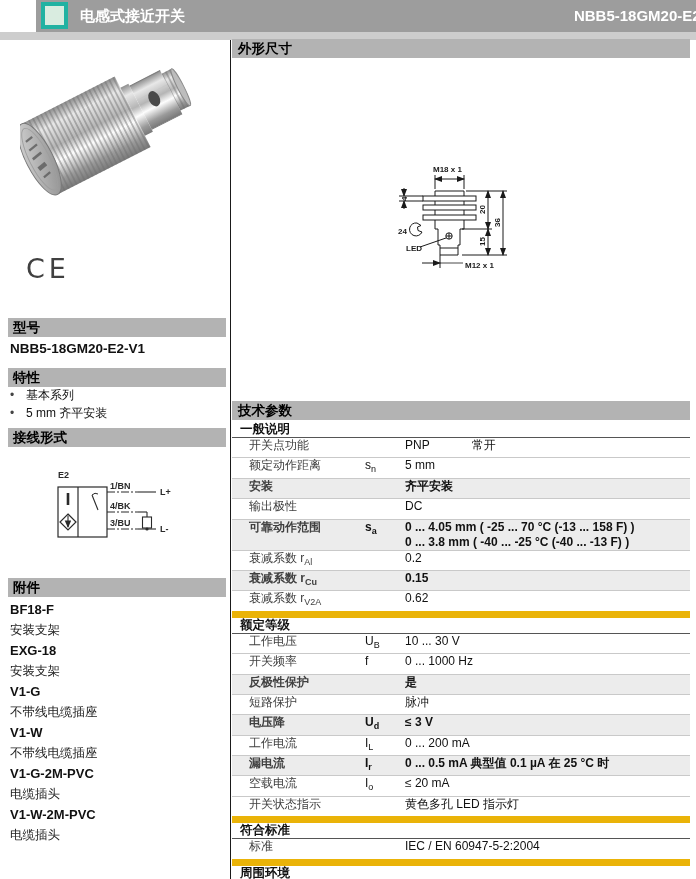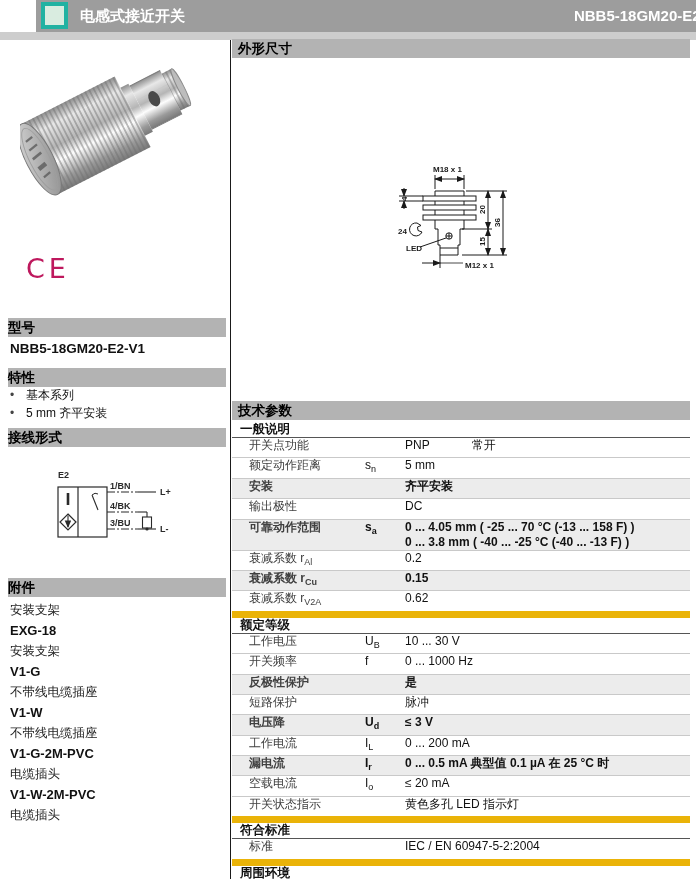--- a/index.html
+++ b/index.html
@@ -8,27 +8,27 @@
   
   .top-header{position:absolute;left:0;top:0;width:696px;height:32px;background:#9d9d9d;margin-left:36px;}
   .hdr-icon{position:absolute;left:5px;top:2px;width:27px;height:27px;background:#d9ece0;border:4px solid #21b2a2;box-sizing:border-box;}
   .hdr-title{position:absolute;left:44px;top:0;line-height:32px;font-size:15px;font-weight:bold;color:#fff;}
   .hdr-model{position:absolute;right:8px;top:0;line-height:32px;font-size:15px;font-weight:bold;color:#fff;}
   .hdr-strip{position:absolute;left:0;top:32px;width:696px;height:8px;background:#cdcdcd;}
   .vdivider{position:absolute;left:230px;top:40px;width:1px;height:839px;background:#1a1a1a;}
   
   .leftcol{position:absolute;left:8px;top:40px;width:218px;height:839px;}
   .rightcol{position:absolute;left:232px;top:24px;width:458px;height:678px;}
-  .bar{position:absolute;left:0;width:218px;height:19px;background:#b3b3b3;font-size:13.5px;font-weight:bold;line-height:19px;box-sizing:border-box;color:#000;}
+  .bar{position:absolute;left:0;width:218px;height:19px;background:#b3b3b3;font-size:13.5px;font-weight:bold;line-height:19px;padding-left:5px;box-sizing:border-box;color:#000;}
   .rbar{position:absolute;left:0;width:458px;height:19px;background:#b3b3b3;font-size:13.5px;font-weight:bold;line-height:19px;padding-left:6px;box-sizing:border-box;color:#000;}
   .model-text{position:absolute;left:2px;top:301px;font-size:13.5px;font-weight:bold;}
   .features{position:absolute;left:2px;top:347px;font-size:12px;}
   .feature-item{line-height:16px;margin-bottom:2px;}
   .feature-item .dot{display:inline-block;width:16px;color:#444;}
-  .ce{position:absolute;left:18px;top:213px;font-size:27px;letter-spacing:4px;color:#be185d;font-family:"DejaVu Sans","Liberation Sans",sans-serif;}
+  .ce{position:absolute;left:18px;top:213px;font-size:27px;letter-spacing:4px;color:#404040;font-family:"DejaVu Sans","Liberation Sans",sans-serif;}
   
   .accessories{position:absolute;left:2px;top:560px;width:214px;}
   .acc-item{margin-bottom:1px;}
   .acc-name{font-size:13px;font-weight:bold;line-height:20px;}
   .acc-desc{font-size:12.5px;line-height:20px;color:#222;}
   
   .table{position:absolute;left:0;top:398px;width:458px;font-size:12px;}
   .tgroup + .tgroup{border-top:7px solid #eab308;}
   .ghead{font-weight:bold;font-size:12.5px;line-height:15px;border-bottom:1px solid #555;padding-left:8px;}
   .trow{display:flex;min-height:15px;line-height:15px;}
@@ -161,20 +161,21 @@
       <line x1="112" y1="64" x2="130" y2="64" stroke="#2a2a2a" stroke-width="1.1"></line>
       <text x="84" y="61">3/BU</text>
       <text x="134" y="30">L+</text>
       <text x="134" y="67">L-</text>
     </svg>
 
     <div class="bar" style="top:538px;">附件</div>
     <div class="accessories">
 
     <div class="acc-item">
+          <div class="acc-name">BF18-F</div>
           <div class="acc-desc">安装支架</div>
         </div>
         <div class="acc-item">
           <div class="acc-name">EXG-18</div>
           <div class="acc-desc">安装支架</div>
         </div>
         <div class="acc-item">
           <div class="acc-name">V1-G</div>
           <div class="acc-desc">不带线电缆插座</div>
         </div>

